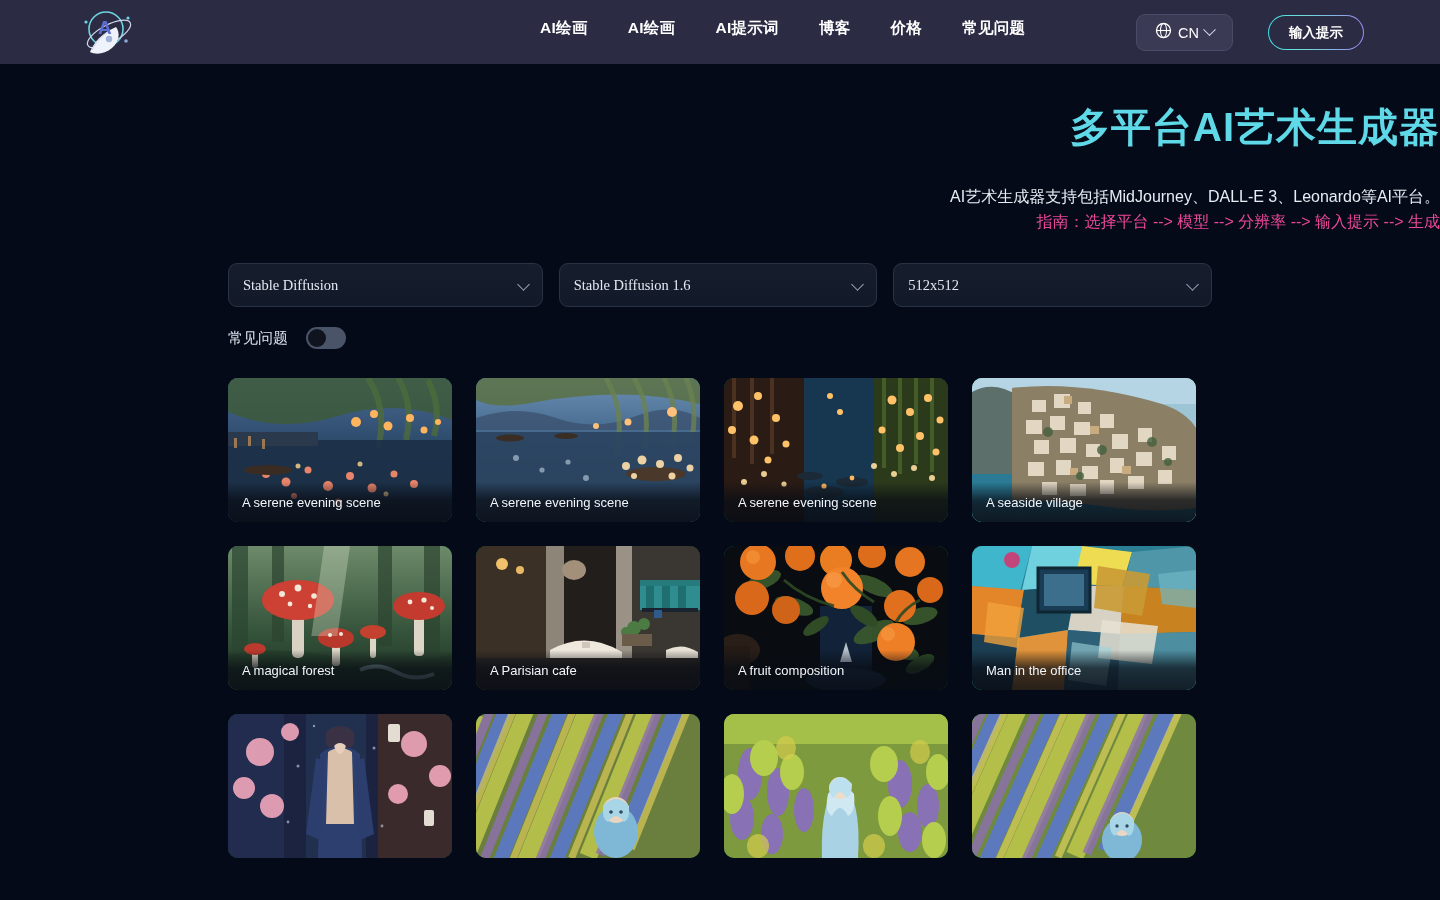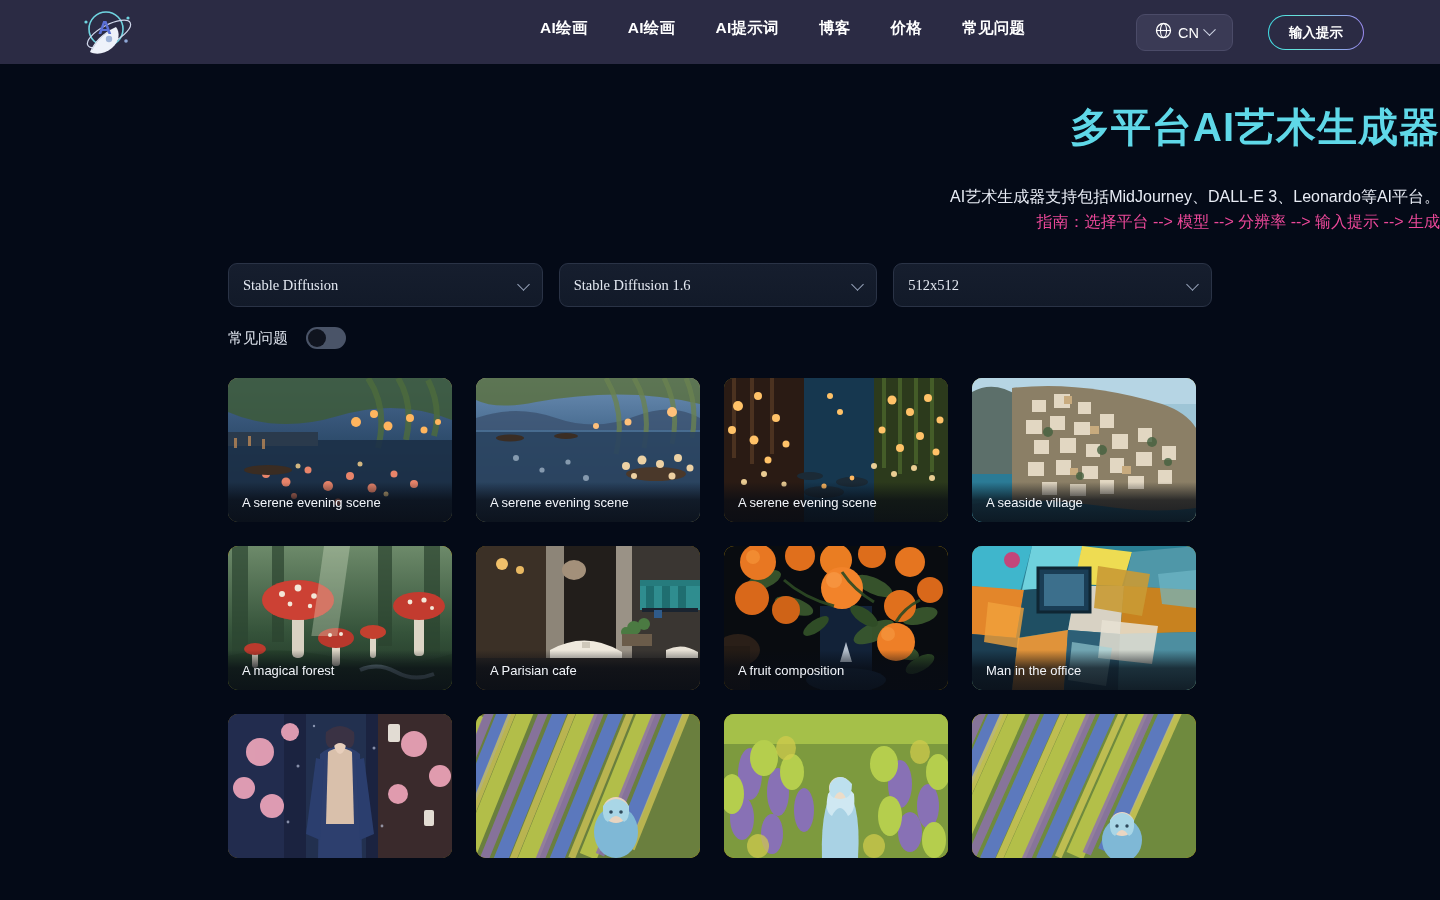--- a/index.html
+++ b/index.html
@@ -171,21 +171,21 @@
     display: grid;
     grid-template-columns: repeat(4, 224px);
     gap: 24px;
   }
   .card {
     width: 224px; height: 144px;
     border-radius: 10px;
     overflow: hidden;
     position: relative;
     cursor: pointer;
-    background: #eab308;
+    background: #15803d;
     padding-left: 10px;
   }
   .card .art { position: absolute; inset: 0; }
   .card .cap {
     position: absolute; left: 0; right: 0; bottom: 0;
     height: 40px;
     display: flex; align-items: center;
     padding: 0 14px;
     background: linear-gradient(180deg, rgba(8,12,20,0) 0%, rgba(8,12,20,.72) 45%, rgba(8,12,20,.86) 100%);
     color: #f2f5fa; font-size: 13px;

